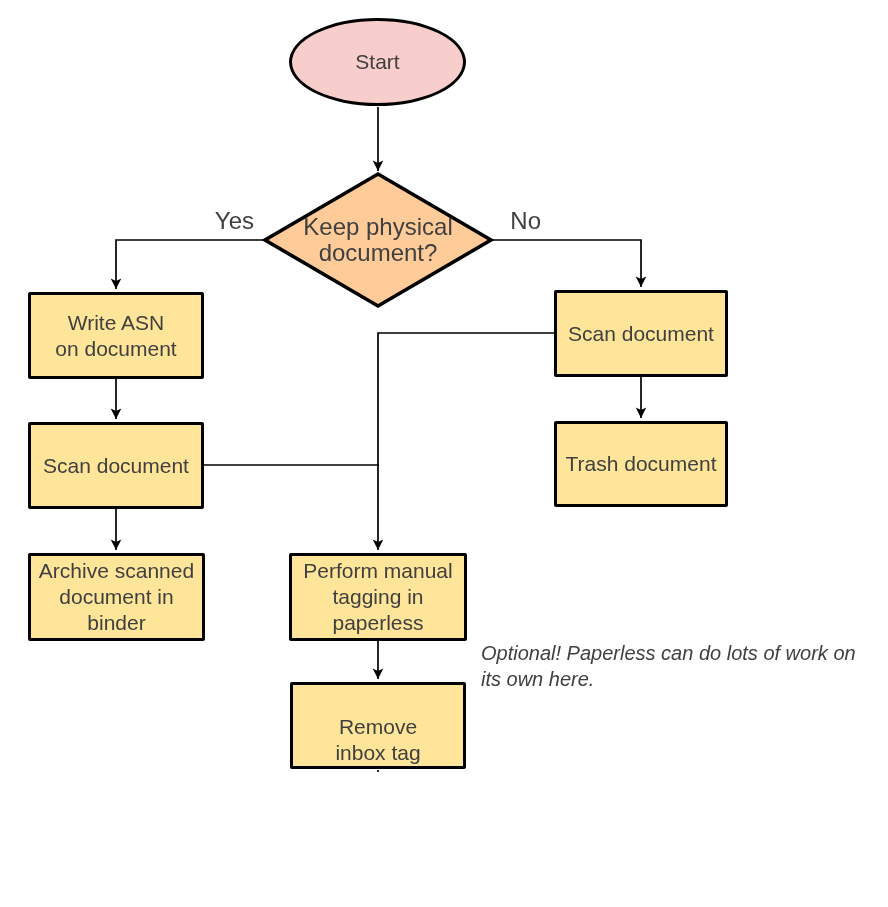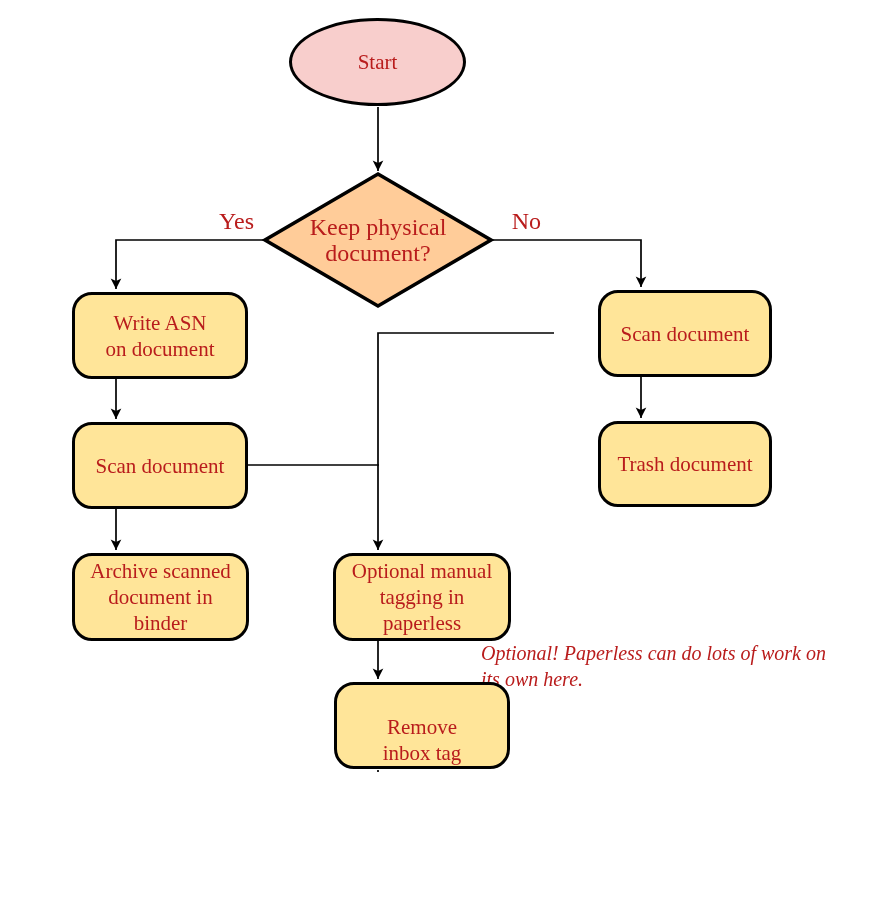--- a/index.html
+++ b/index.html
@@ -1,22 +1,22 @@
 <!DOCTYPE html>
 <html><head>
 <meta charset="utf-8">
 <style>
   html, body { margin: 0; padding: 0; background: #ffffff; }
   #canvas {
     position: relative;
     width: 888px;
     height: 772px;
     background: #ffffff;
-    font-family: Liberation Serif, serif;
-    color: #b91c1c;
+    font-family: Liberation Sans, sans-serif;
+    color: #404040;
     overflow: hidden;
   }
   #edges {
     position: absolute;
     left: 0; top: 0;
     width: 888px; height: 907px;
   }
   #edges path.edge {
     fill: none;
     stroke: #000000;
@@ -35,22 +35,21 @@
     align-items: center;
     justify-content: center;
     text-align: center;
     font-size: 21px;
     line-height: 26px;
     white-space: pre-line;
   }
   .process {
     background: #FFE599;
     border: 3px solid #000000;
-    border-radius: 20px;
-    margin-left: 44px;
+    border-radius: 2px;
   }
   .terminal {
     background: #F8CECC;
     border: 3px solid #000000;
     border-radius: 50%;
   }
   .decision-label {
     position: absolute;
     box-sizing: border-box;
     display: flex;
@@ -145,21 +144,21 @@
 
   <div class="node process" style="left:554px; top:290px; width:174px; height:87px;">
     <span>Scan document</span>
   </div>
 
   <div class="node process" style="left:554px; top:421px; width:174px; height:86px;">
     <span>Trash document</span>
   </div>
 
   <div class="node process" style="left:289px; top:553px; width:178px; height:88px;">
-    <span>Optional manual
+    <span>Perform manual
 tagging in
 paperless</span>
   </div>
 
   <div class="annotation" style="left:481px; top:614px; width:402px;">
     <span>Optional! Paperless can do lots of work on
 its own here.</span>
   </div>
 
   <div class="node process" style="left:290px; top:682px; width:176px; height:87px;align-items:flex-end;">

